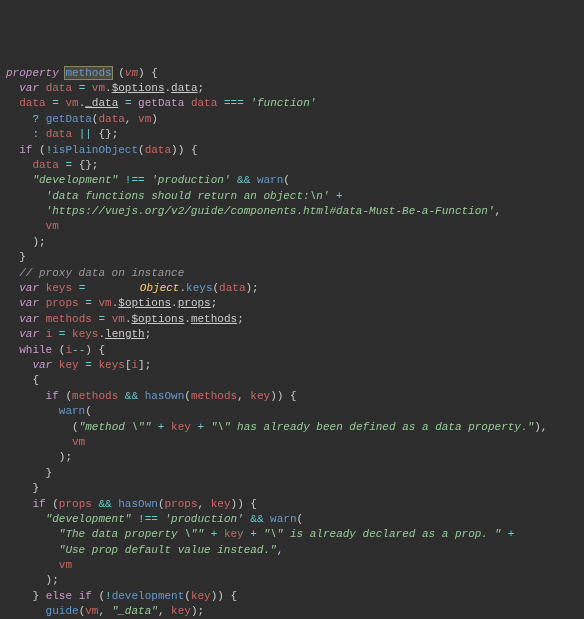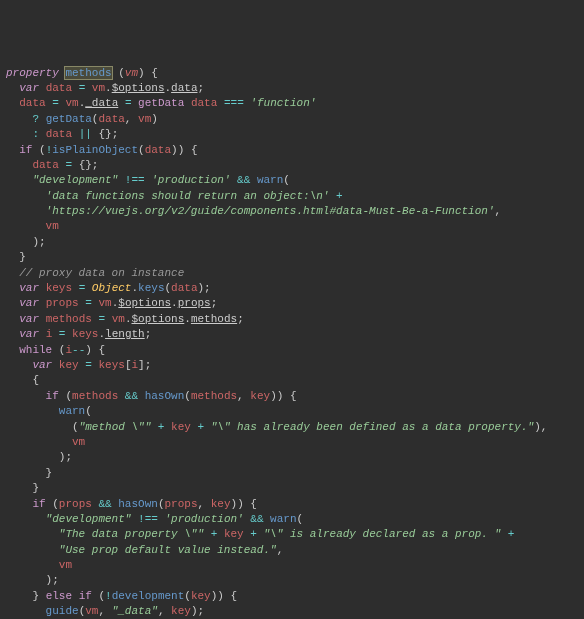--- a/index.html
+++ b/index.html
@@ -17,21 +17,21 @@
 .kw2 { color: #cc99cc; }
 .fn { color: #6699cc; }
 .fn-hl { color: #6699cc; background: #4a4a3a; outline: 1px solid #888866; }
 .param { color: #cc6666; font-style: italic; }
 .var { color: #cc6666; }
 .prop { color: #cccccc; text-decoration: underline; }
 .op { color: #66cccc; }
 .punc { color: #cccccc; }
 .str { color: #99cc99; font-style: italic; }
 .comment { color: #999999; font-style: italic; text-align: right; }
-.obj { color: #ffcc66; font-style: italic; }
+.obj { color: #ffcc66; font-style: italic; margin-left: 48px; }
 .method { color: #6699cc; }
 </style>
 </head>
 <body>
 
 
 
 <div><span class="kw">property</span> <span class="fn-hl">methods</span> <span class="punc">(</span><span class="param">vm</span><span class="punc">) {</span>
   <span class="kw">var</span> <span class="var">data</span> <span class="op">=</span> <span class="var">vm</span><span class="punc">.</span><span class="prop">$options</span><span class="punc">.</span><span class="prop">data</span><span class="punc">;</span>
   <span class="var">data</span> <span class="op">=</span> <span class="var">vm</span><span class="punc">.</span><span class="prop">_data</span> <span class="op">=</span> <span class="kw2">getData</span> <span class="var">data</span> <span class="op">===</span> <span class="str">'function'</span>

